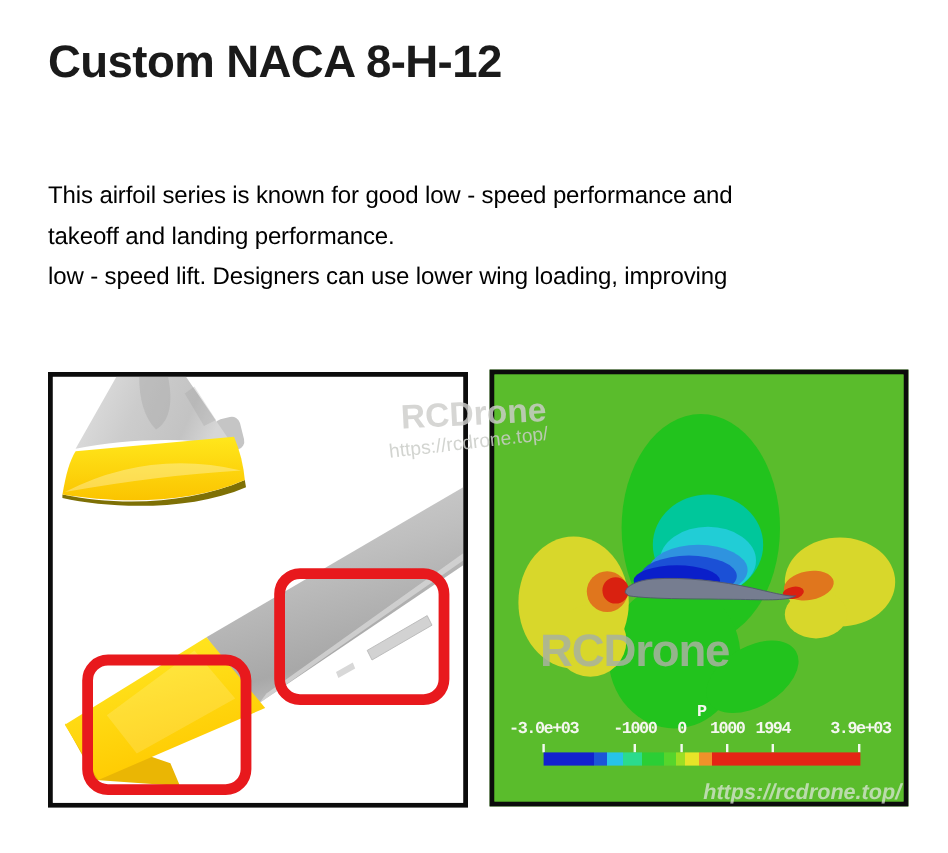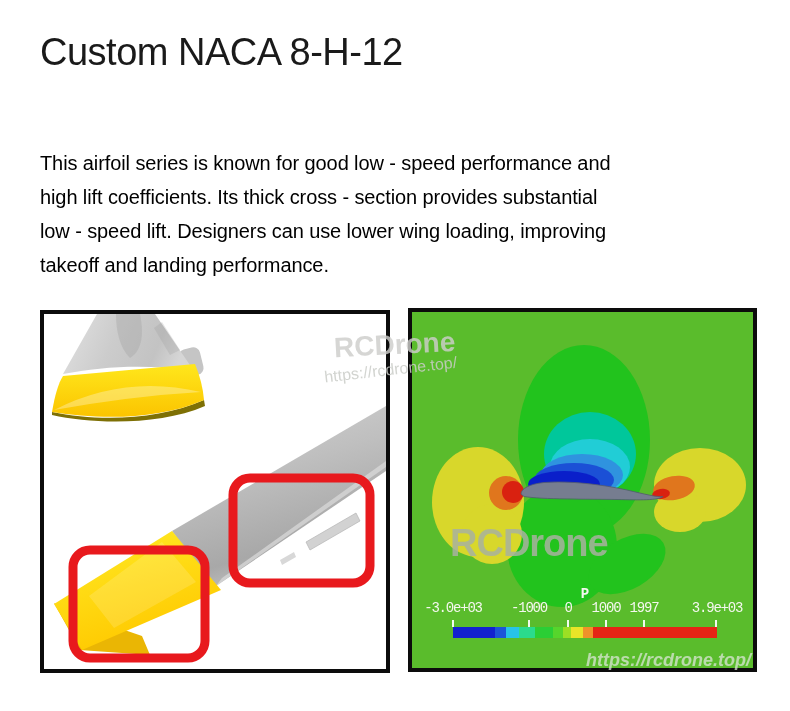--- a/index.html
+++ b/index.html
@@ -1,19 +1,19 @@
 <!DOCTYPE html>
 <html><head>
 <meta charset="utf-8">
 <style>
   html,body{margin:0;padding:0;background:#ffffff;}
   .page{position:relative;width:790px;height:711px;background:#ffffff;overflow:hidden;
         font-family:"Liberation Sans",sans-serif;}
   .title{position:absolute;left:40px;top:28px;font-size:38px;line-height:48px;
-         font-weight:400;color:#1a1a1a;letter-spacing:-0.5px;}
+         font-weight:700;color:#1a1a1a;letter-spacing:-0.5px;}
   .body-text{position:absolute;left:40px;top:146px;font-size:20px;line-height:34px;
              color:#000000;letter-spacing:-0.1px;}
   .frame{position:absolute;border:4px solid #0c0c0c;background:#ffffff;}
   .frame-photo{left:40px;top:310px;width:342px;height:355px;}
   .frame-cfd{left:408px;top:308px;width:341px;height:356px;background:#5abc2c;}
   .frame svg{display:block;}
   
   .cbar{position:absolute;left:41px;top:315px;width:264px;height:11px;
         background:linear-gradient(to right,
           #1222cf 0%,#1222cf 15.9%,
@@ -21,21 +21,21 @@
           #27c3e8 20.1%,#27c3e8 25%,
           #2bdb8d 25%,#2bdb8d 31%,
           #2bce35 31%,#2bce35 37.9%,
           #56d52c 37.9%,#56d52c 41.7%,
           #9cdf24 41.7%,#9cdf24 44.7%,
           #e8e428 44.7%,#e8e428 49.2%,
           #f0922a 49.2%,#f0922a 53%,
           #e52515 53%,#e52515 100%);}
   .cbar-tick{position:absolute;width:2px;height:7px;top:308px;background:rgba(255,255,255,.92);}
   .cbar-label{position:absolute;top:288px;transform:translateX(-50%);white-space:nowrap;
-              font-family:"Liberation Mono",monospace;font-weight:400;font-size:14px;
+              font-family:"Liberation Mono",monospace;font-weight:700;font-size:14px;
               letter-spacing:-1.2px;color:#f4f7ef;}
   .cbar-title{position:absolute;left:173px;top:274px;transform:translateX(-50%);
               font-family:"Liberation Mono",monospace;font-weight:700;font-size:14px;color:#f4f7ef;}
   
   .wm{position:absolute;z-index:10;white-space:nowrap;pointer-events:none;}
   .wm-brand-top{left:334px;top:329px;font-size:28px;font-weight:700;
                 color:rgba(205,205,203,0.82);transform:rotate(-3deg);}
   .wm-url-top{left:324px;top:361px;font-size:16px;font-weight:400;
               color:rgba(202,204,200,0.85);transform:rotate(-6.5deg);}
   .wm-brand-center{position:absolute;left:38px;top:210px;font-size:38px;font-weight:700;
@@ -47,23 +47,22 @@
 <body>
 
 <div class="page">
 
   <h1 class="title" style="margin:0;">
     <span style="display:block;">Custom NACA 8-H-12</span>
   </h1>
 
   <div class="body-text">
     <div>This airfoil series is known for good low - speed performance and</div>
-    <div>high lift coefficients. Its thick cross - section provides substantial</div>
+    <div>takeoff and landing performance.</div>
     <div>low - speed lift. Designers can use lower wing loading, improving</div>
-    <div>takeoff and landing performance.</div>
   </div>
 
   <div class="frame frame-photo">
     <svg width="342" height="355" viewBox="0 0 342 355">
       <defs>
         <linearGradient id="coneGrad" x1="0" y1="0" x2="1" y2="0.2">
           <stop offset="0" stop-color="#e2e2e2"></stop>
           <stop offset="0.45" stop-color="#cccccc"></stop>
           <stop offset="0.8" stop-color="#c3c3c3"></stop>
           <stop offset="1" stop-color="#d6d6d6"></stop>
@@ -145,21 +144,21 @@
                C 246 188.5, 228 188, 205 187.5
                C 175 187, 130 187.5, 112 184.5 Z" fill="#767d90" stroke="#535a6e" stroke-width="0.8"></path>
     </svg>
 
     <div>
       <span class="cbar-title">P</span>
       <span class="cbar-label" style="left:41px;">-3.0e+03</span>
       <span class="cbar-label" style="left:117px;">-1000</span>
       <span class="cbar-label" style="left:156px;">0</span>
       <span class="cbar-label" style="left:194px;">1000</span>
-      <span class="cbar-label" style="left:232px;">1997</span>
+      <span class="cbar-label" style="left:232px;">1994</span>
       <span class="cbar-label" style="left:305px;">3.9e+03</span>
       <span class="cbar-tick" style="left:40px;"></span>
       <span class="cbar-tick" style="left:116px;"></span>
       <span class="cbar-tick" style="left:155px;"></span>
       <span class="cbar-tick" style="left:193px;"></span>
       <span class="cbar-tick" style="left:231px;"></span>
       <span class="cbar-tick" style="left:303px;"></span>
       <div class="cbar"></div>
     </div>
 

